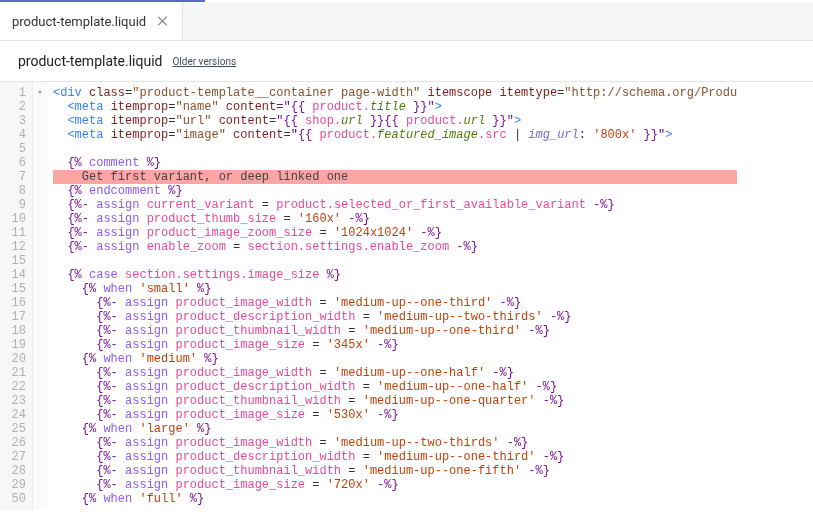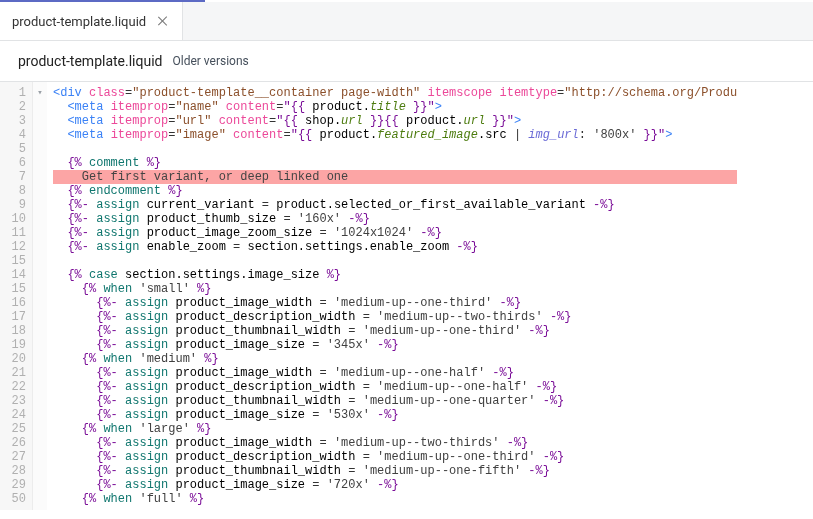--- a/index.html
+++ b/index.html
@@ -6,36 +6,36 @@
 .top-indicator{height:2px;background:#5c6ac4;width:205px}
 .tabs-bar{height:38px;background:#f5f6f7;border-bottom:1px solid #e1e3e5;display:flex}
 .tab{display:flex;align-items:center;background:#fff;padding:0 12px;border-right:1px solid #e1e3e5;height:38px;gap:10px}
 .tab-label{font-size:13px;color:#333}
 .close-x{width:14px;height:14px;position:relative;cursor:pointer}
 .close-x::before,.close-x::after{content:"";position:absolute;left:6px;top:1px;width:1.4px;height:12px;background:#777}
 .close-x::before{transform:rotate(45deg)}
 .close-x::after{transform:rotate(-45deg)}
 .subheader{display:flex;align-items:center;height:40px;padding:0 18px;gap:10px;border-bottom:1px solid #e1e3e5}
 .file-title{font-size:14px;color:#222}
-.older{font-size:12px;color:#454f5b;cursor:pointer}
+.older{font-size:10px;color:#454f5b;text-decoration:underline;cursor:pointer}
 .editor{display:flex;font-family:"SFMono-Regular",Consolas,"Liberation Mono",Menlo,monospace;font-size:12px;line-height:14px}
 .gutter{background:#f7f7f7;color:#b0b0b0;text-align:right;padding:4px 6px 4px 0;user-select:none;width:26px;border-right:1px solid #ececec}
 .gutter div{height:14px}
 .fold-col{background:#fbfbfb;width:14px;padding-top:4px}
 .fold-col div{height:14px;text-align:center;color:#9aa0a6;font-size:9px}
 .code{padding:4px 0 4px 6px;white-space:pre;overflow:hidden}
 .row{height:14px}
 .hl{background:#fca5a5}
 .t-tag{color:#3b82f6}
-.t-attr{color:#ec4899}
-.t-str{color:#404040}
+.t-attr{color:#7f1d1d}
+.t-str{color:#c2410c}
 .t-dq{color:#8b4f2a}
 .t-liq{color:#7a0d97}
-.t-kw{color:#0f766e}
-.t-var{color:#000000}
+.t-kw{color:#8b5cf6}
+.t-var{color:#ec4899}
 .t-it{font-style:italic;color:#4d7c0f}
 .t-filter{color:#6b6bd6;font-style:italic}
 .t-comment{color:#444}
 </style>
 </head>
 <body>
 
 <div class="top-indicator"></div>
 
 <div class="tabs-bar">

